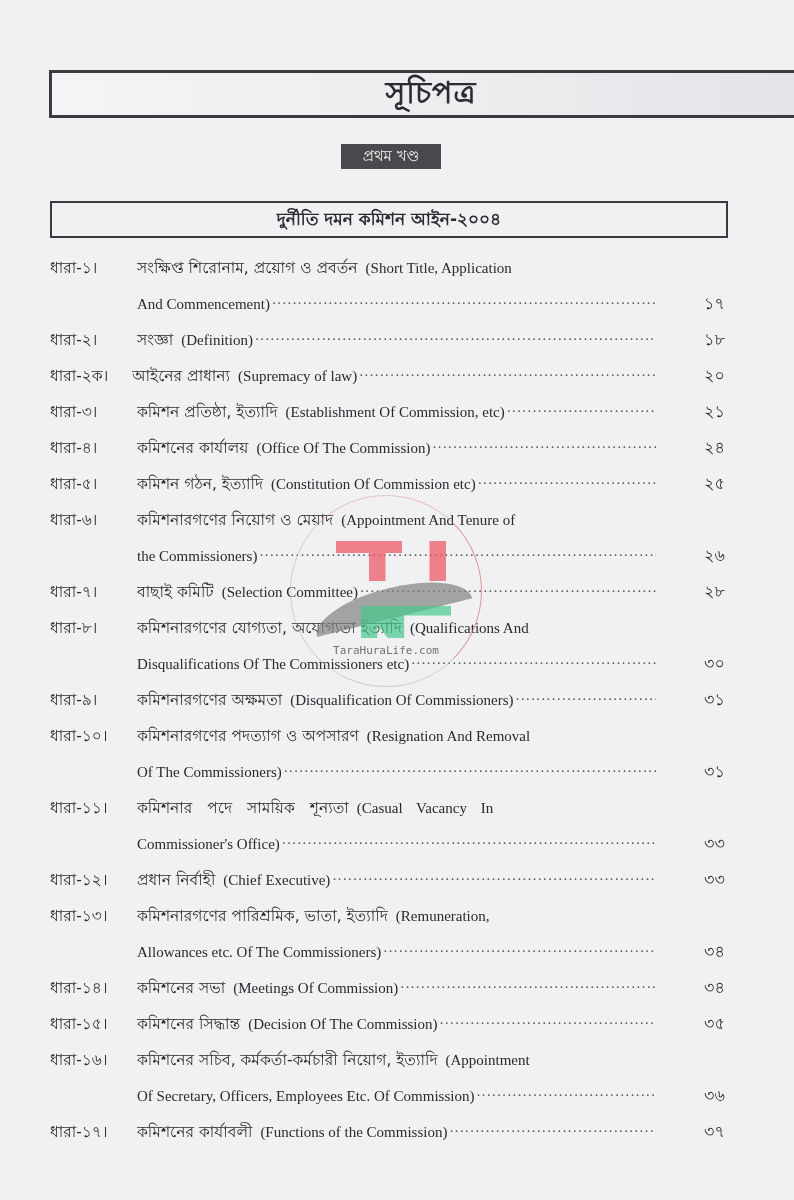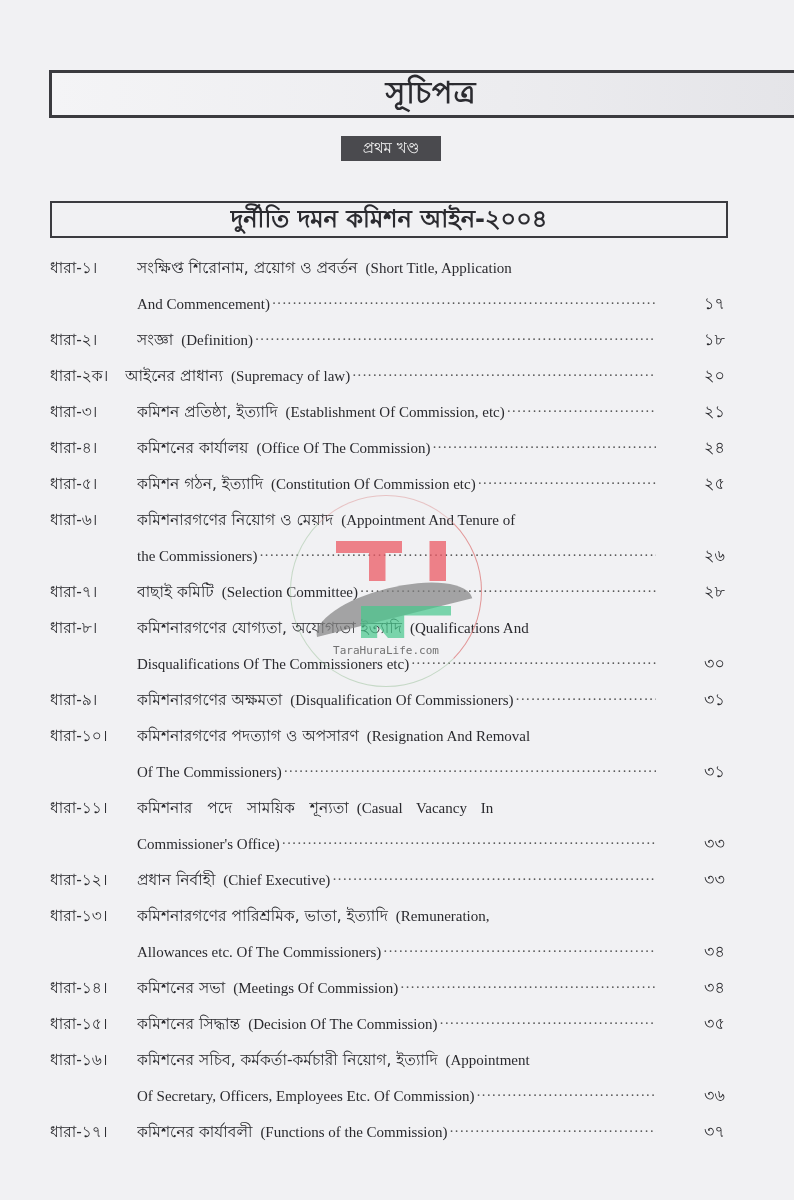--- a/index.html
+++ b/index.html
@@ -12,31 +12,31 @@
   }
   .page { position: absolute; left: 0; top: 0; width: 794px; height: 1200px; }
   .title-box {
     position: absolute; left: 49px; top: 70px; width: 764px; height: 48px;
     border: 3px solid #3b3b3f; box-sizing: border-box;
     background: linear-gradient(90deg, #f4f4f6 0%, #ececef 60%, #e4e4e8 100%);
     display: flex; align-items: center; justify-content: center;
   }
   .title-text { font-family: "DejaVu Sans", sans-serif; font-size: 30px; font-weight: bold; color: #2b2b30; letter-spacing: 1px; }
   .part-badge {
-    position: absolute; left: 341px; top: 136px; width: 100px; height: 25px;
+    position: absolute; left: 341px; top: 144px; width: 100px; height: 25px;
     background: #4a4a4e; color: #f4f4f4;
     display: flex; align-items: center; justify-content: center;
     font-family: "DejaVu Sans", sans-serif; font-size: 15px;
   }
   .act-box {
     position: absolute; left: 50px; top: 201px; width: 678px; height: 37px;
     border: 2px solid #3b3b3f; box-sizing: border-box;
     display: flex; align-items: center; justify-content: center;
   }
-  .act-text { font-family: "DejaVu Sans", sans-serif; font-size: 24px; font-weight: bold; color: #2b2b30; }
+  .act-text { font-family: "DejaVu Sans", sans-serif; font-size: 17px; font-weight: bold; color: #2b2b30; }
   .toc { position: absolute; left: 0; top: 250px; width: 794px; }
   .row { position: absolute; left: 0; width: 766px; height: 36px; font-size: 16.5px; line-height: 36px; white-space: nowrap; }
   .sec { position: absolute; left: 50px; top: 0; font-family: "DejaVu Sans", sans-serif; font-size: 15.5px; color: #2c2c30; }
   .txt { position: absolute; left: 137px; top: 0; right: 110px; overflow: hidden; display: flex; }
   .txt.wide { right: 90px; }
   .txt.from-sec { left: 136px; }
   .bn { font-family: "DejaVu Sans", sans-serif; font-size: 15.5px; margin-right: 8px; }
   .en { font-family: "Liberation Serif", "DejaVu Serif", serif; font-size: 15px; }
   .dots { flex: 1; overflow: hidden; margin-left: 2px; color: #555; letter-spacing: 1px; font-size: 13px; }
   .dots::before { content: "··································································································································"; }
@@ -85,21 +85,21 @@
       <span class="txt">
         <span class="bn">সংজ্ঞা</span>
         <span class="en">(Definition)</span>
         <span class="dots"></span>
       </span>
       <span class="pg">১৮</span>
     </div>
 
     <div class="row" style="top:108px">
       <span class="sec">ধারা-২ক।</span>
-      <span class="txt from-sec" style="left:125px">
+      <span class="txt from-sec" style="left:132px">
         <span class="bn">আইনের প্রাধান্য</span>
         <span class="en">(Supremacy of law)</span>
         <span class="dots"></span>
       </span>
       <span class="pg">২০</span>
     </div>
 
     <div class="row" style="top:144px">
       <span class="sec">ধারা-৩।</span>
       <span class="txt">

